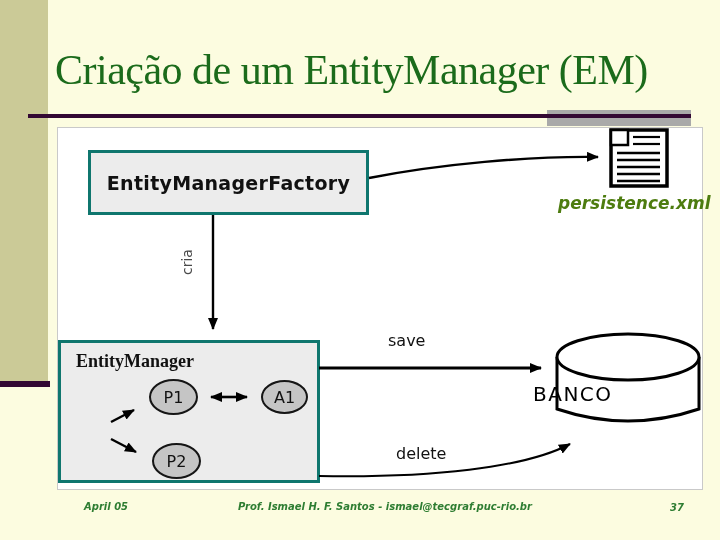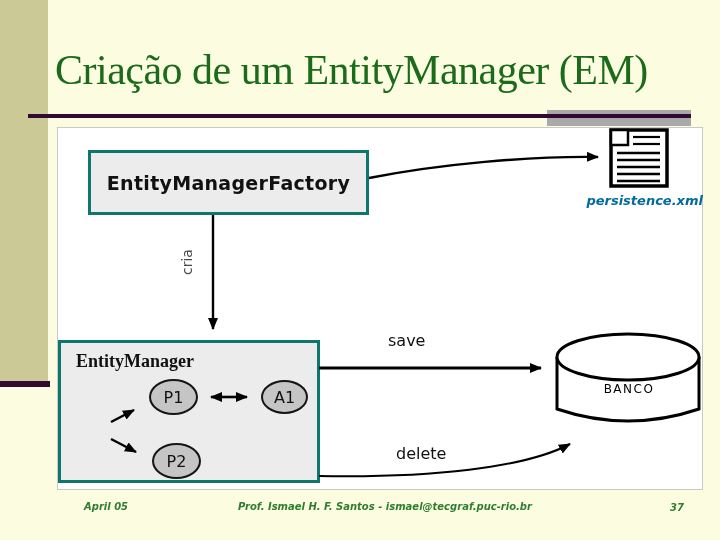--- a/index.html
+++ b/index.html
@@ -31,23 +31,23 @@
   .node-c1{left:66px;top:413px;width:48px;height:34px;}
   .node-p1{left:149px;top:379px;width:49px;height:36px;}
   .node-a1{left:261px;top:380px;width:47px;height:34px;}
   .node-p2{left:152px;top:443px;width:49px;height:36px;}
 
   .edge-label{font-size:16px;color:#111;z-index:5;white-space:nowrap;}
   .cria-label{left:172px;top:254px;width:30px;height:16px;color:#4A4A4A;font-size:14px;
     transform:rotate(-90deg);transform-origin:center;text-align:center;z-index:5;}
   .save-label{left:388px;top:331px;}
   .delete-label{left:396px;top:444px;}
-  .banco-label{left:558px;top:382px;width:142px;text-align:center;font-size:12px;letter-spacing:1.5px;z-index:5;}
-  .persistence-label{left:558px;top:193px;width:145px;text-align:right;font-size:13px;font-weight:bold;
-    font-style:italic;color:#0369a1;z-index:5;}
+  .banco-label{left:533px;top:382px;width:142px;text-align:left;font-size:20px;letter-spacing:1.5px;z-index:5;}
+  .persistence-label{left:558px;top:193px;width:145px;text-align:right;font-size:17px;font-weight:bold;
+    font-style:italic;color:#4d7c0f;z-index:5;}
 
   .footer{font-size:10px;font-style:italic;font-weight:600;color:#2E7D32;z-index:2;white-space:nowrap;}
   .footer-date{left:84px;top:501px;}
   .footer-author{left:385px;top:501px;transform:translateX(-50%);}
   .footer-page{left:670px;top:502px;}
 </style>
 </head>
 <body>
 
 <div class="slide">

